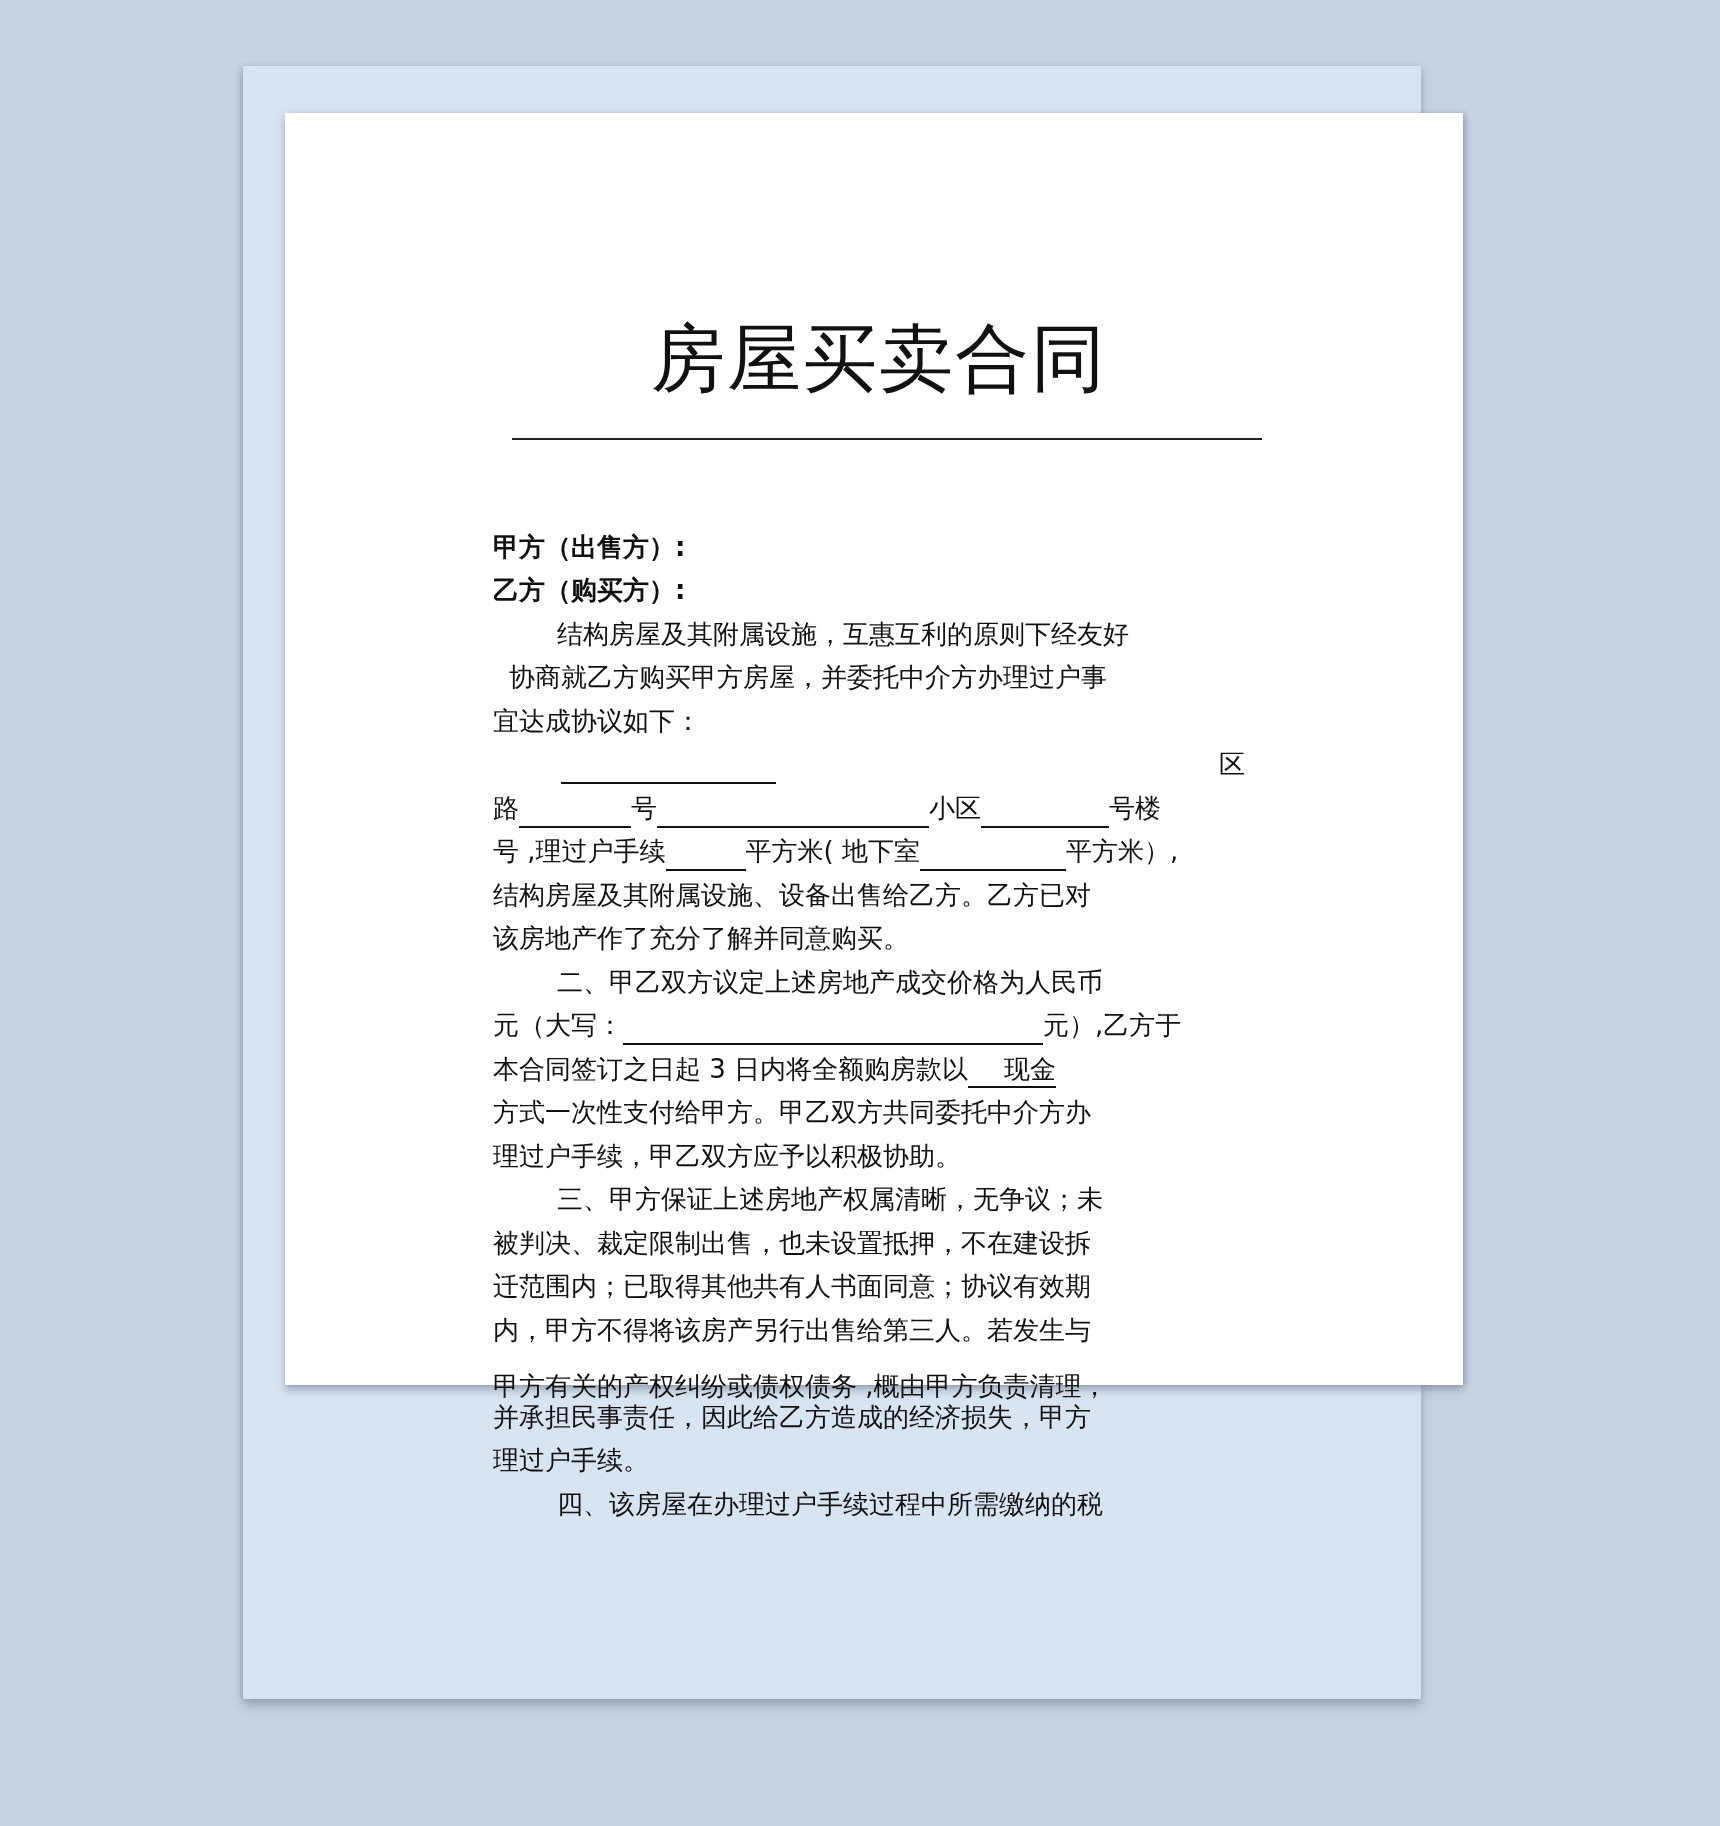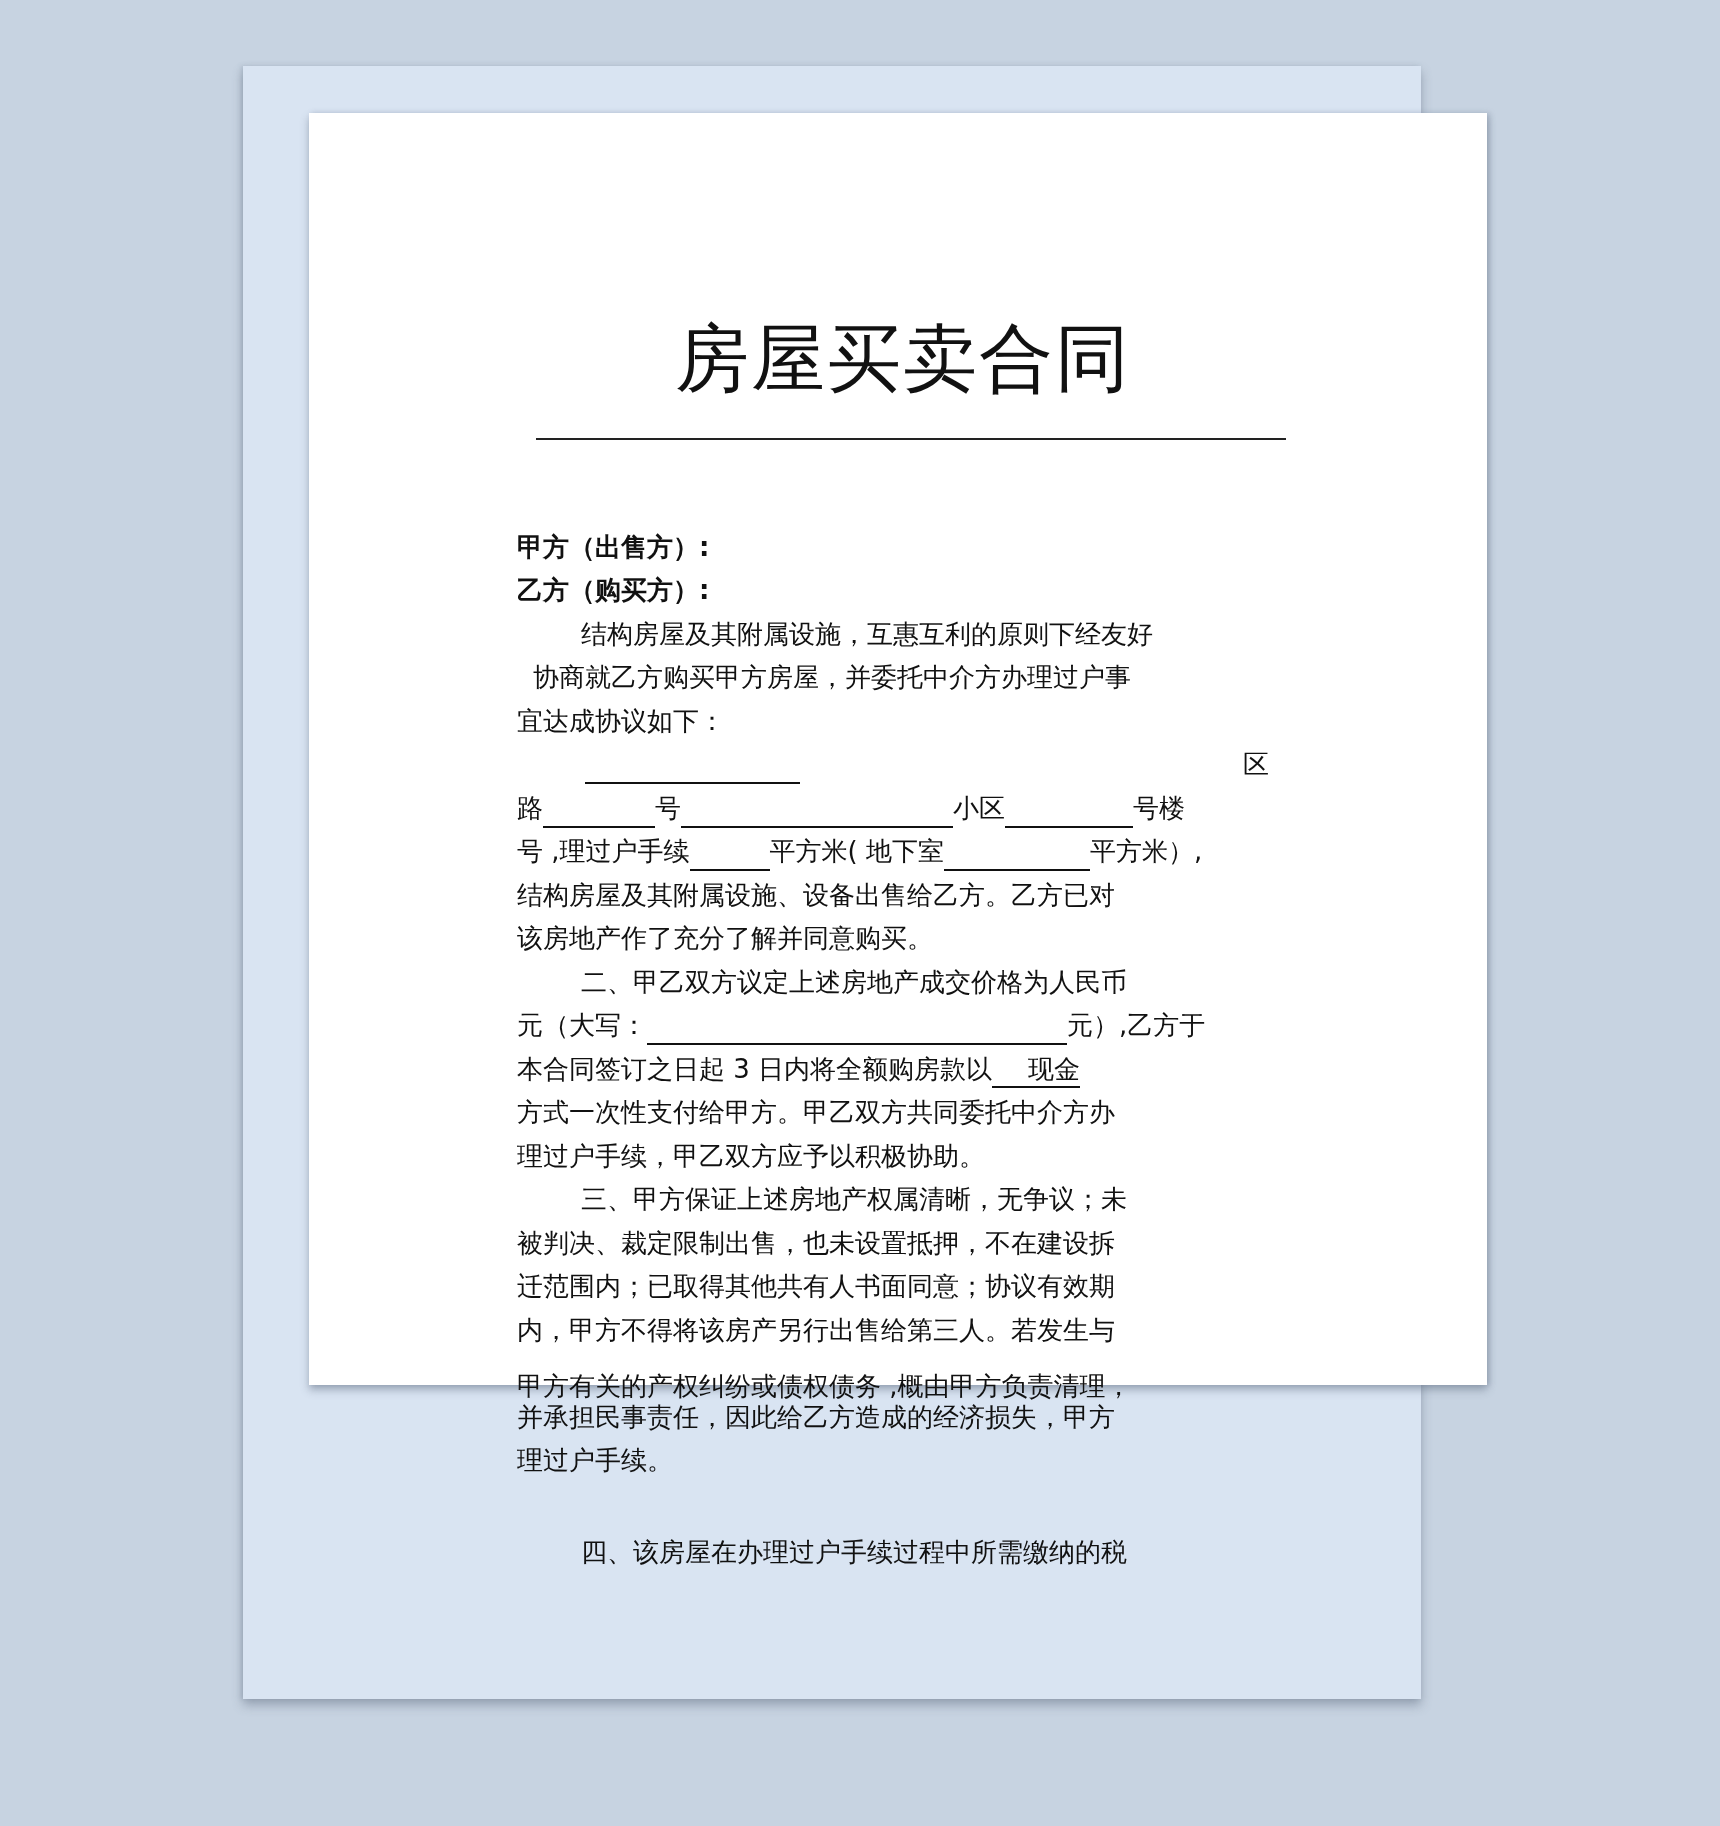--- a/index.html
+++ b/index.html
@@ -10,21 +10,21 @@
     font-family: "DejaVu Sans", "Liberation Sans", sans-serif;
     color: #111;
   }
   .back-page {
     position: absolute; left: 243px; top: 66px;
     width: 1178px; height: 1633px;
     background: #d9e4f2;
     box-shadow: 0 6px 10px rgba(90,105,125,0.45), -2px 0 4px rgba(120,135,155,0.25);
   }
   .front-page {
-    position: absolute; left: 309px; top: 113px;
+    position: absolute; left: 285px; top: 113px;
     width: 1178px; height: 1272px;
     background: #ffffff;
     box-shadow: 0 5px 8px rgba(90,105,125,0.45), 3px 0 5px rgba(120,135,155,0.35);
   }
   .title {
     position: absolute; left: 0; top: 300px; width: 1178px;
     text-align: center;
     font-size: 74px; letter-spacing: 2px;
     line-height: 90px;
     padding-left: 10px;
@@ -92,15 +92,15 @@
     <div class="line" style="top:1023px;">理过户手续，甲乙双方应予以积极协助。</div>
 
     <div class="line indent" style="top:1066px;">三、甲方保证上述房地产权属清晰，无争议；未</div>
     <div class="line" style="top:1110px;">被判决、裁定限制出售，也未设置抵押，不在建设拆</div>
     <div class="line" style="top:1153px;">迁范围内；已取得其他共有人书面同意；协议有效期</div>
     <div class="line" style="top:1197px;">内，甲方不得将该房产另行出售给第三人。若发生与</div>
     <div class="line" style="top:1240px;margin-top:13px;">甲方有关的产权纠纷或债权债务 ,概由甲方负责清理，</div>
     <div class="line" style="top:1284px;">并承担民事责任，因此给乙方造成的经济损失，甲方</div>
     <div class="line" style="top:1327px;">理过户手续。</div>
 
-    <div class="line indent" style="top:1371px;margin-top:48px;">四、该房屋在办理过户手续过程中所需缴纳的税</div>
+    <div class="line indent" style="top:1371px;">四、该房屋在办理过户手续过程中所需缴纳的税</div>
   </div>
 </div>
 
 </body></html>

